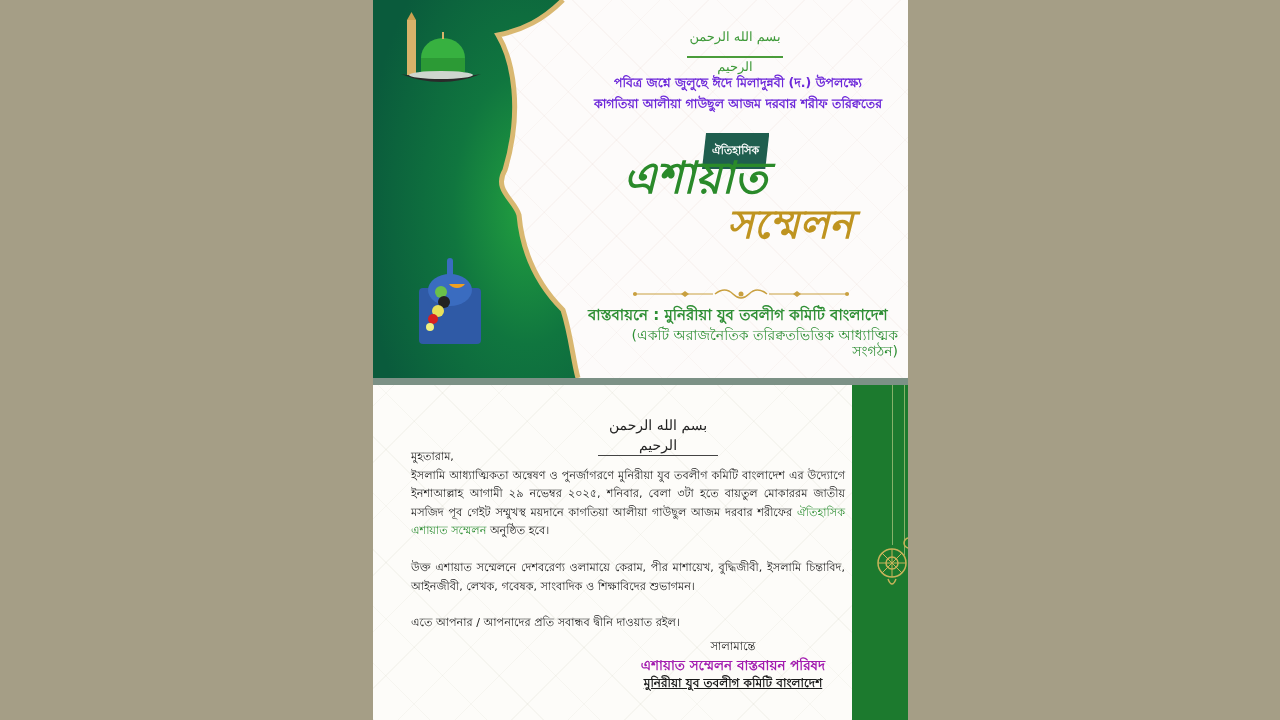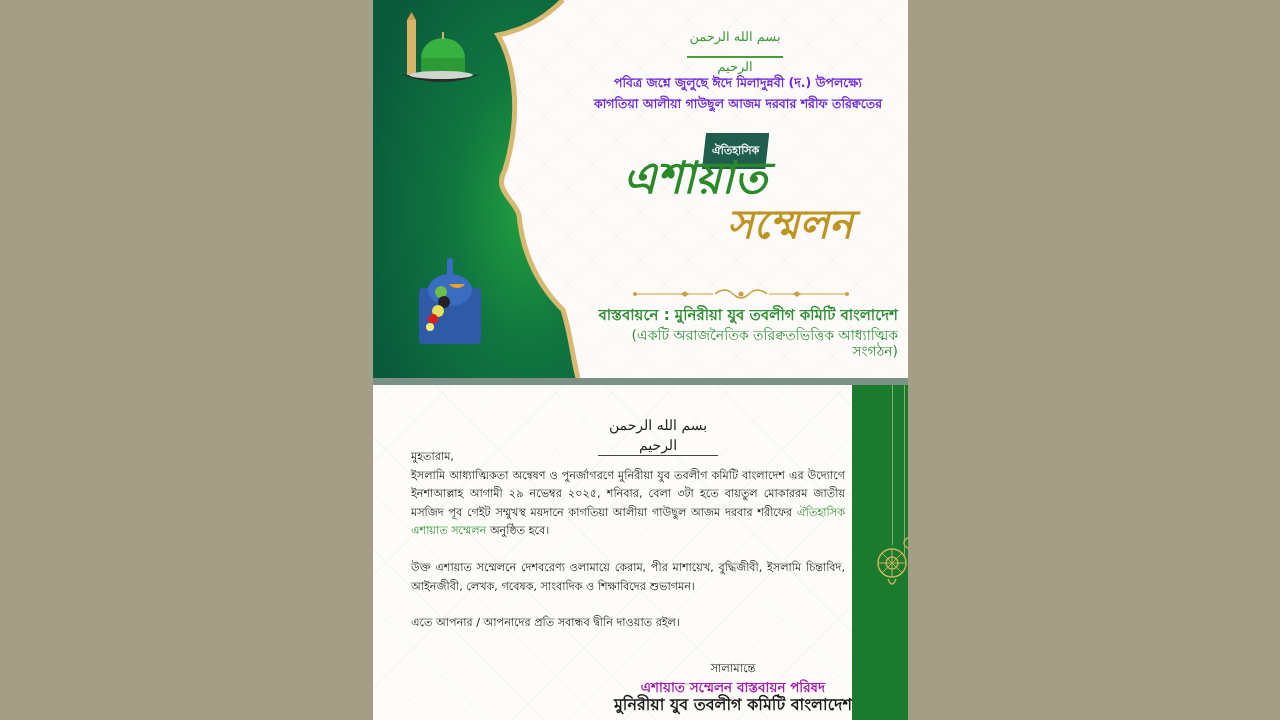--- a/index.html
+++ b/index.html
@@ -53,21 +53,21 @@
   }
   .title2 {
     position:absolute; left:320px; top:196px; width:160px; text-align:right;
     color:#bf9420; font-size:40px; font-weight:bold; line-height:56px;
     font-family:"DejaVu Serif", serif; font-style:italic;
   }
   .divider-orn {
     position:absolute; left:260px; top:288px; width:216px; height:12px;
   }
   .org {
-    position:absolute; left:215px; top:304px; width:310px; text-align:right;
+    position:absolute; left:215px; top:304px; width:310px; text-align:left;
     color:#2f8f35; font-size:15px; font-weight:bold; line-height:22px;
   }
   .org-sub {
     position:absolute; left:215px; top:327px; width:310px; text-align:right;
     color:#2f8f35; font-size:14px; line-height:16px;
   }
   
   .separator {
     position:absolute; left:0; top:378px; width:535px; height:7px; background:#7c9186;
   }
@@ -98,25 +98,25 @@
     border-bottom:1px solid #444; line-height:20px;
   }
   .letter {
     position:absolute; left:38px; top:63px; width:434px;
     color:#1a1a1a; font-size:11.2px; line-height:18.6px; text-align:justify;
   }
   .letter p { margin:0; }
   .letter .gap { height:18px; }
   .hl { color:#2f8f35; }
   .sign {
-    position:absolute; left:240px; top:274px; width:240px; text-align:center;
+    position:absolute; left:240px; top:252px; width:240px; text-align:center;
     font-size:11.5px; line-height:18.5px; color:#1a1a1a;
   }
   .sign .green { color:#a21caf; font-size:13.5px; font-weight:bold; }
-  .sign .bold { font-weight:bold; font-size:16px; }
+  .sign .bold { font-weight:bold; font-size:12px;text-decoration:underline; }
 </style>
 </head>
 <body>
 
 <div class="frame">
 
   <div class="card-top">
     <div class="pattern"></div>
 
     <svg class="wave-svg" width="220" height="378" viewBox="0 0 220 378">

